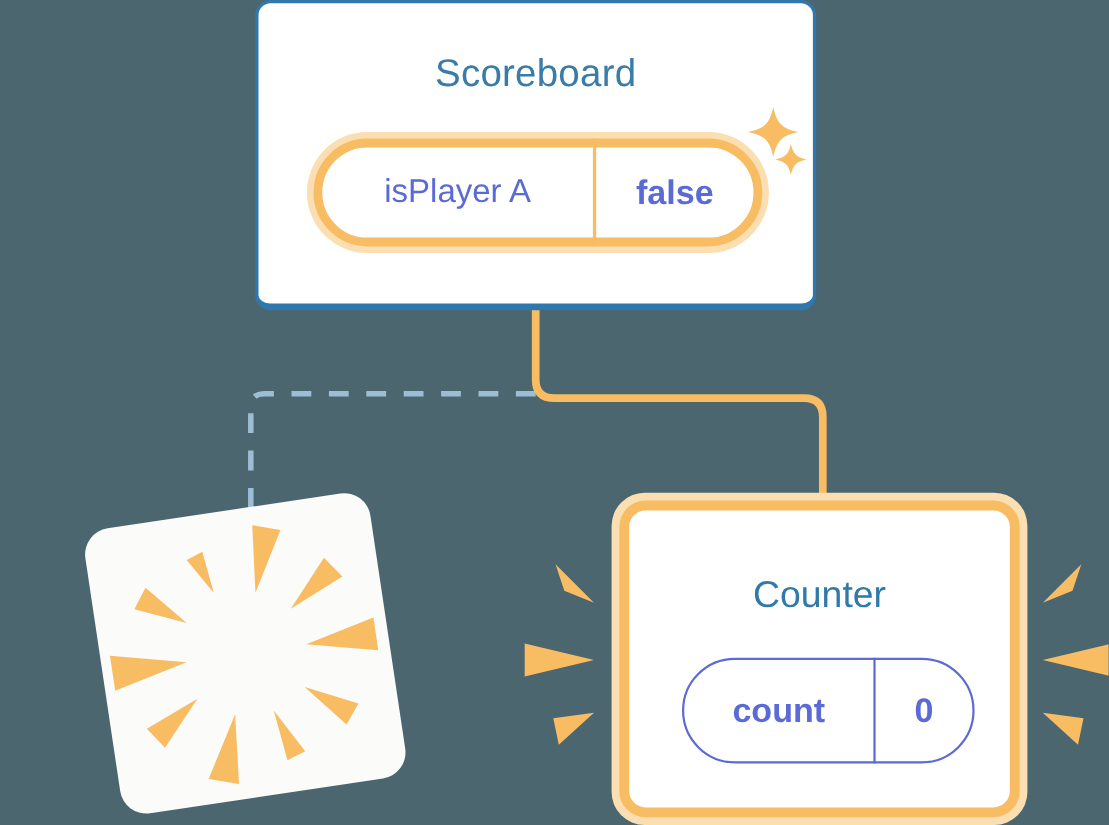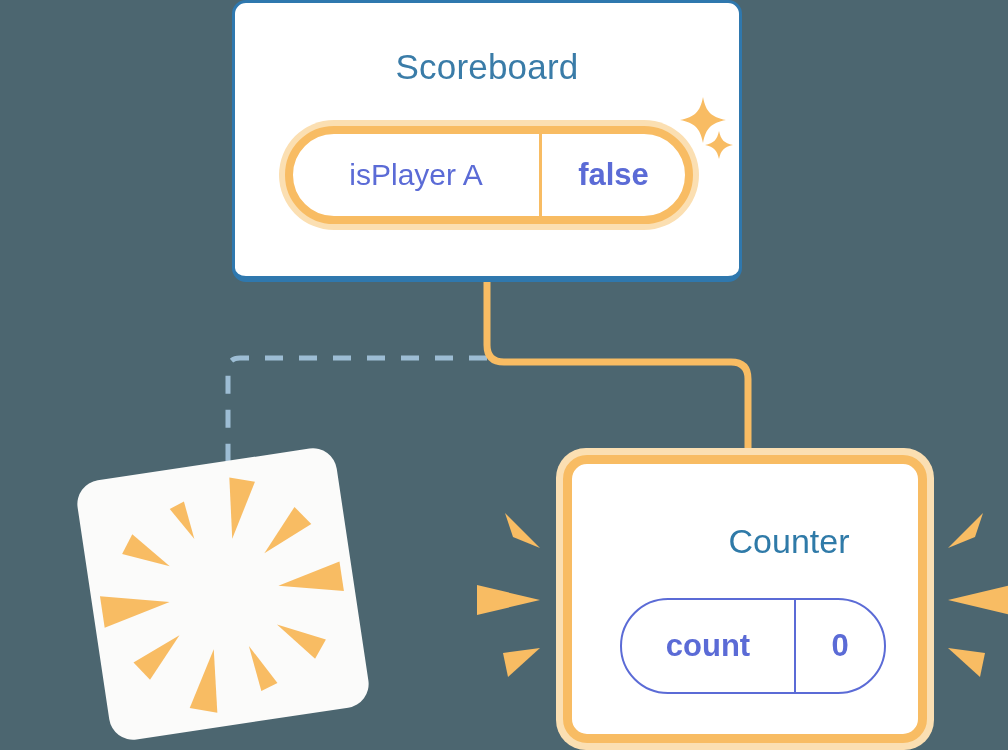--- a/index.html
+++ b/index.html
@@ -119,21 +119,20 @@
     box-sizing: border-box;
   }
   #counter-title {
     position: absolute;
     top: 58px;
     left: 0;
     width: 100%;
     text-align: center;
     font-size: 34px;
     color: #2f7aa8;
-    padding-left: 44px;
   }
   #counter-pill {
     position: absolute;
     left: 48px;
     top: 134px;
     width: 266px;
     height: 96px;
     background: #ffffff;
     border: 2px solid #5b6bd6;
     border-radius: 48px;

